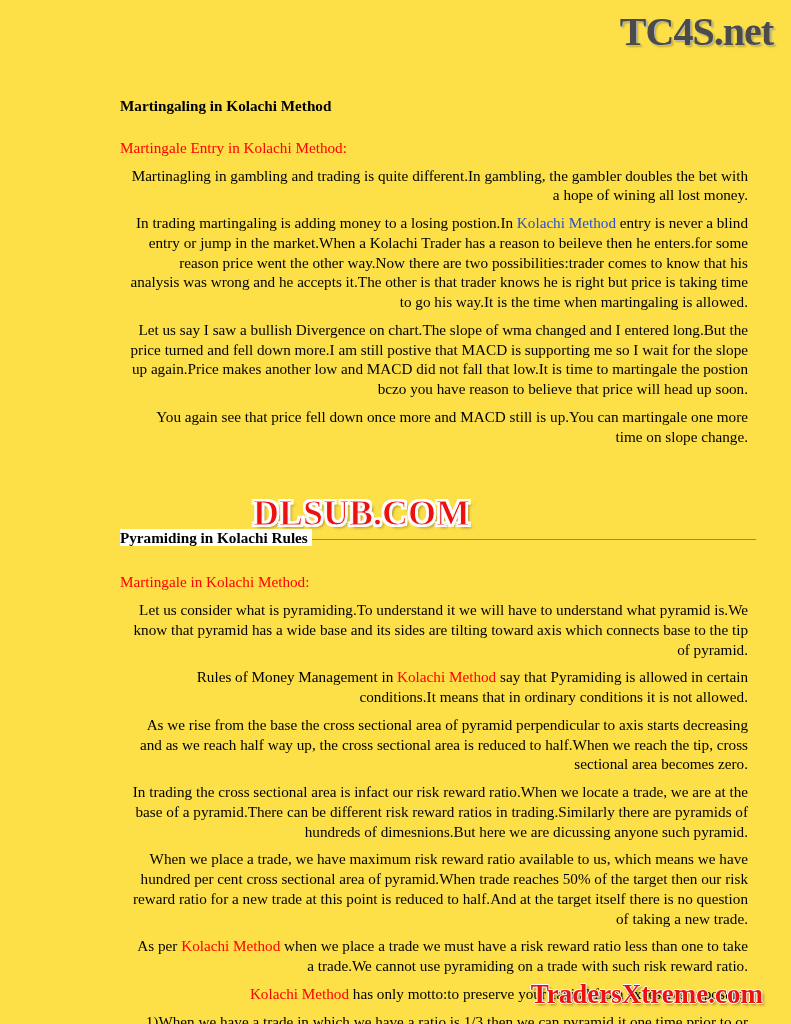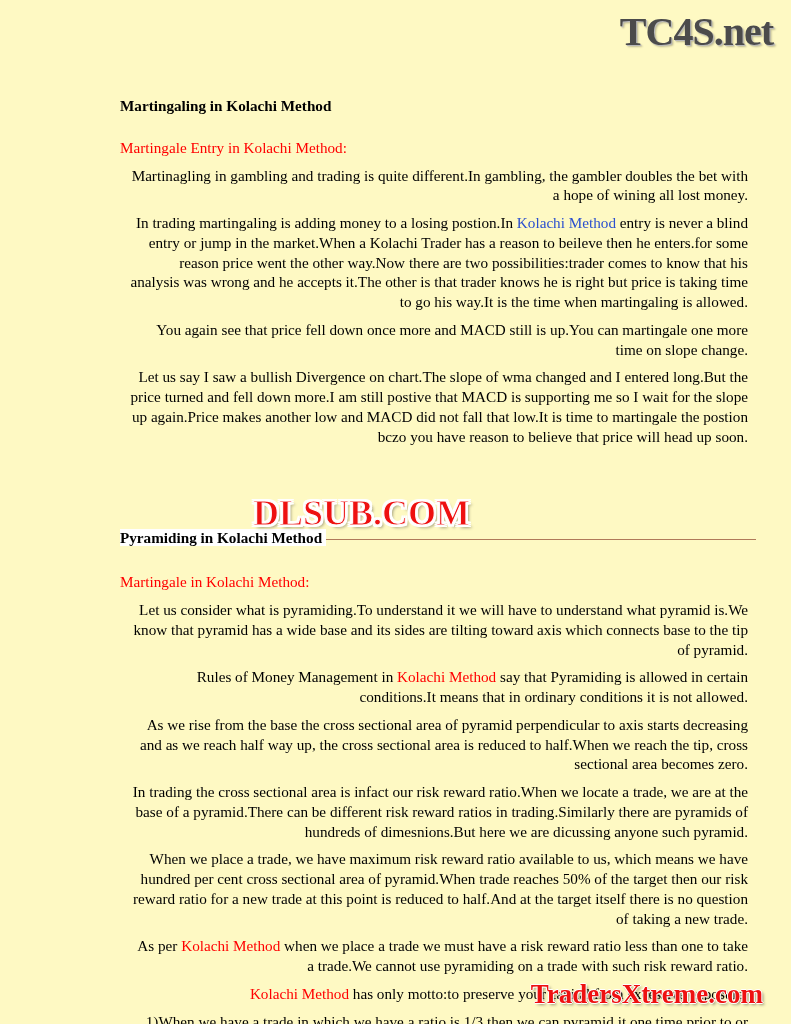--- a/index.html
+++ b/index.html
@@ -12,21 +12,21 @@
     height: 1024px;
     position: relative;
     font-family: "Liberation Serif", serif;
     color: #000000;
     overflow: hidden;
   }
 
   .page {
     position: absolute;
     inset: 0;
-    background: #fef9c3;
+    background: #fde047;
   }
 
   
   .top-watermark {
     position: absolute;
     top: 8px;
     right: 18px;
     font-family: "Liberation Serif", serif;
     font-weight: bold;
     font-size: 40px;
@@ -146,30 +146,30 @@
   <div class="content">
 
     <h1 class="section-title">Martingaling in Kolachi Method</h1>
 
     <p class="subhead">Martingale Entry in Kolachi Method:</p>
 
     <p class="para">Martinagling in gambling and trading is quite different.In gambling, the gambler doubles the bet with a hope of wining all lost money.</p>
 
     <p class="para"><span>In trading martingaling is adding money to a losing postion.In </span><span class="kolachi">Kolachi Method</span><span> entry is never a blind entry or jump in the market.When a Kolachi Trader has a reason to beileve then he enters.for some reason price went the other way.Now there are two possibilities:trader comes to know that his analysis was wrong and he accepts it.The other is that trader knows he is right but price is taking time to go his way.It is the time when martingaling is allowed.</span></p>
 
+    <p class="para">Let us say I saw a bullish Divergence on chart.The slope of wma changed and I entered long.But the price turned and fell down more.I am still postive that MACD is supporting me so I wait for the slope up again.Price makes another low and MACD did not fall that low.It is time to martingale the postion bczo you have reason to believe that price will head up soon.</p>
+
     <p class="para">You again see that price fell down once more and MACD still is up.You can martingale one more time on slope change.</p>
-
-    <p class="para">Let us say I saw a bullish Divergence on chart.The slope of wma changed and I entered long.But the price turned and fell down more.I am still postive that MACD is supporting me so I wait for the slope up again.Price makes another low and MACD did not fall that low.It is time to martingale the postion bczo you have reason to believe that price will head up soon.</p>
 
 
     <div class="gap-block"></div>
 
     <div class="section2-header">
       <span class="rule"></span>
-      <span class="title2">Pyramiding in Kolachi Method</span>
+      <span class="title2">Pyramiding in Kolachi Rules</span>
     </div>
 
     <p class="subhead">Martingale in Kolachi Method:</p>
 
     <p class="para">Let us consider what is pyramiding.To understand it we will have to understand what pyramid is.We know that pyramid has a wide base and its sides are tilting toward axis which connects base to the tip of pyramid.</p>
 
     <p class="para"><span>Rules of Money Management in </span><span class="kolachi-red">Kolachi Method</span><span> say that Pyramiding is allowed in certain conditions.It means that in ordinary conditions it is not allowed.</span></p>
 
     <p class="para">As we rise from the base the cross sectional area of pyramid perpendicular to axis starts decreasing and as we reach half way up, the cross sectional area is reduced to half.When we reach the tip, cross sectional area becomes zero.</p>
 

